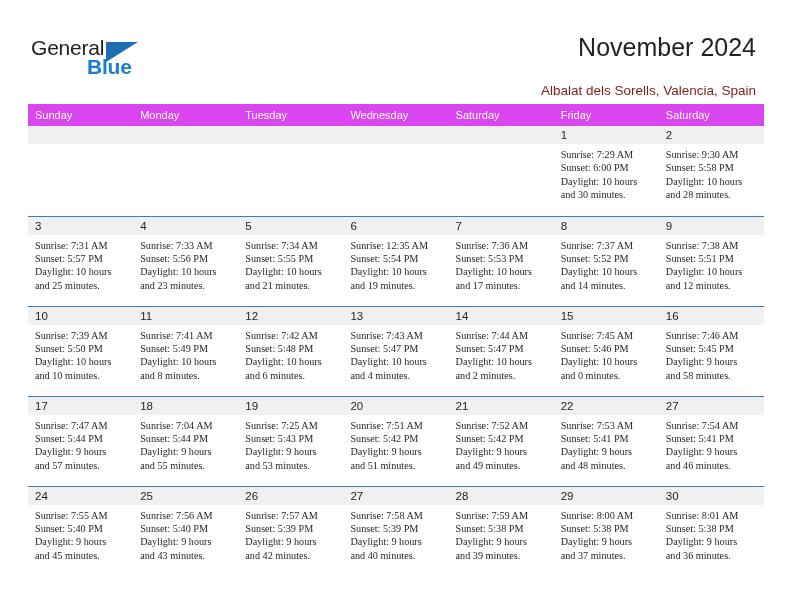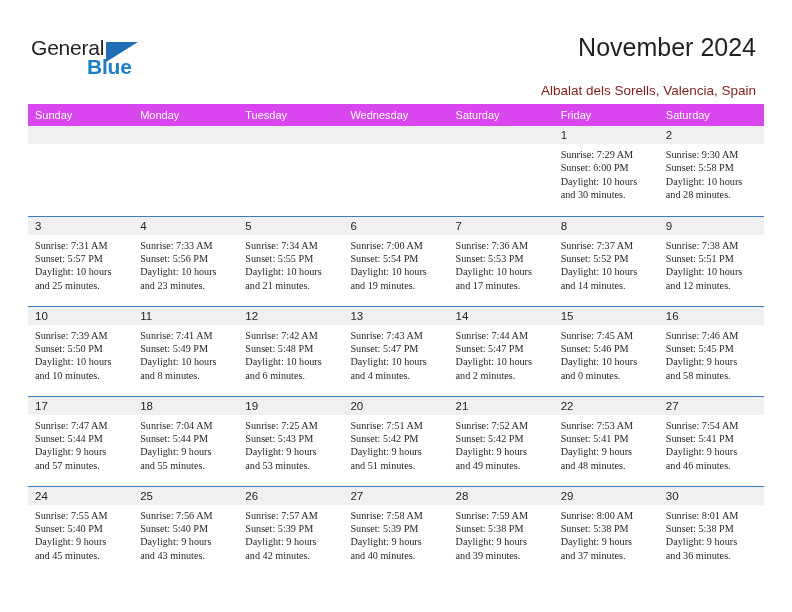--- a/index.html
+++ b/index.html
@@ -228,21 +228,21 @@
             <div class="cell-body">
               <div>Sunrise: 7:34 AM</div>
               <div>Sunset: 5:55 PM</div>
               <div>Daylight: 10 hours</div>
               <div>and 21 minutes.</div>
             </div>
           </td>
           <td class="">
             <div class="daynum-band">6</div>
             <div class="cell-body">
-              <div>Sunrise: 7:00 AM</div>
+              <div>Sunrise: 12:35 AM</div>
               <div>Sunset: 5:54 PM</div>
               <div>Daylight: 10 hours</div>
               <div>and 19 minutes.</div>
             </div>
           </td>
           <td class="">
             <div class="daynum-band">7</div>
             <div class="cell-body">
               <div>Sunrise: 7:36 AM</div>
               <div>Sunset: 5:53 PM</div>

